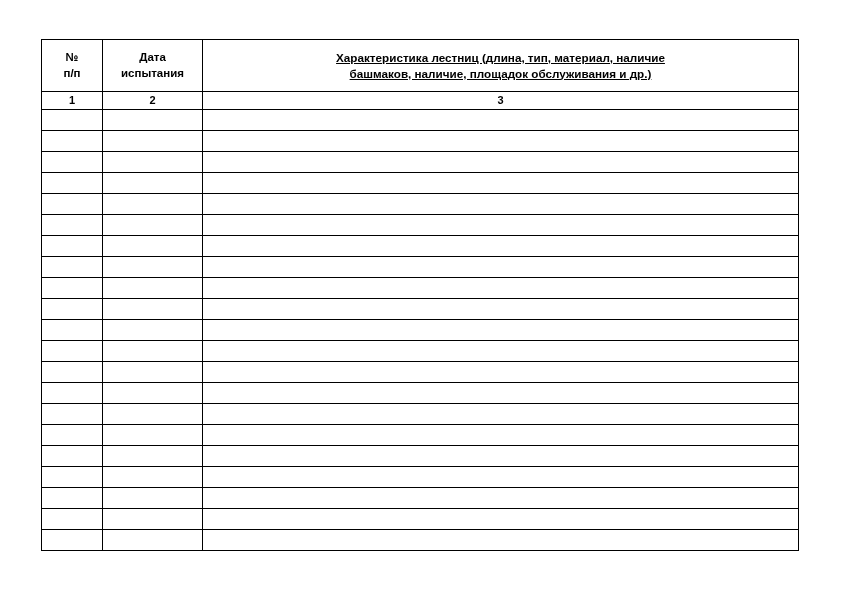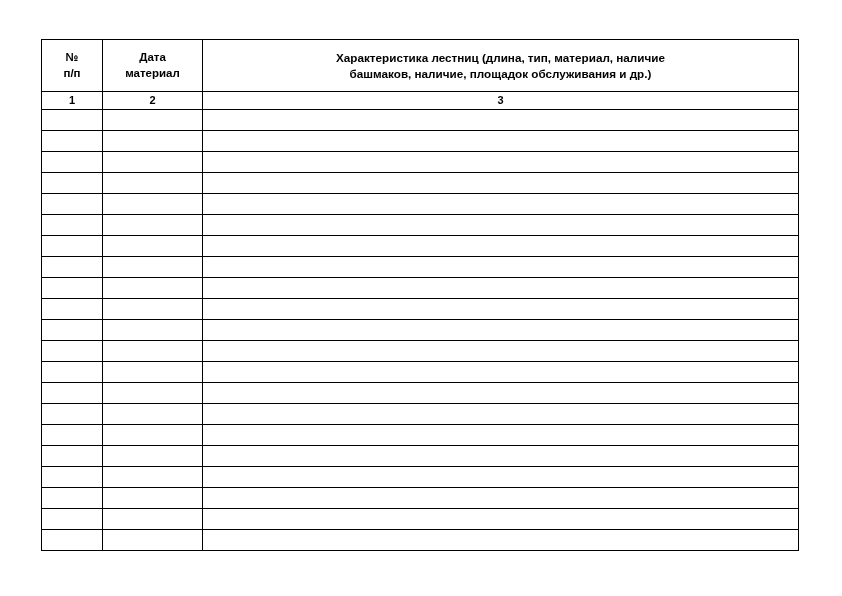--- a/index.html
+++ b/index.html
@@ -47,20 +47,21 @@
     font-size: 11.5px;
     font-weight: bold;
     line-height: 1.35;
     height: 52px;
     padding: 4px 6px;
     box-sizing: border-box;
   }
   .head-cell.wide {
     font-size: 11.7px;
     padding: 4px 18px;
+    text-decoration: underline;
   }
   .numrow-cell {
     text-align: center;
     vertical-align: middle;
     font-size: 11px;
     font-weight: bold;
     height: 17px;
     line-height: 17px;
     box-sizing: border-box;
   }
@@ -89,21 +90,21 @@
         <col class="c3">
       </colgroup>
       <thead>
         <tr>
           <th class="head-cell">
             <div>№</div>
             <div>п/п</div>
           </th>
           <th class="head-cell">
             <div>Дата</div>
-            <div>материал</div>
+            <div>испытания</div>
           </th>
           <th class="head-cell wide">
             <div>Характеристика лестниц (длина, тип, материал, наличие</div>
             <div>башмаков, наличие, площадок обслуживания и др.)</div>
           </th>
         </tr>
         <tr>
           <td class="numrow-cell">1</td>
           <td class="numrow-cell">2</td>
           <td class="numrow-cell">3</td>

